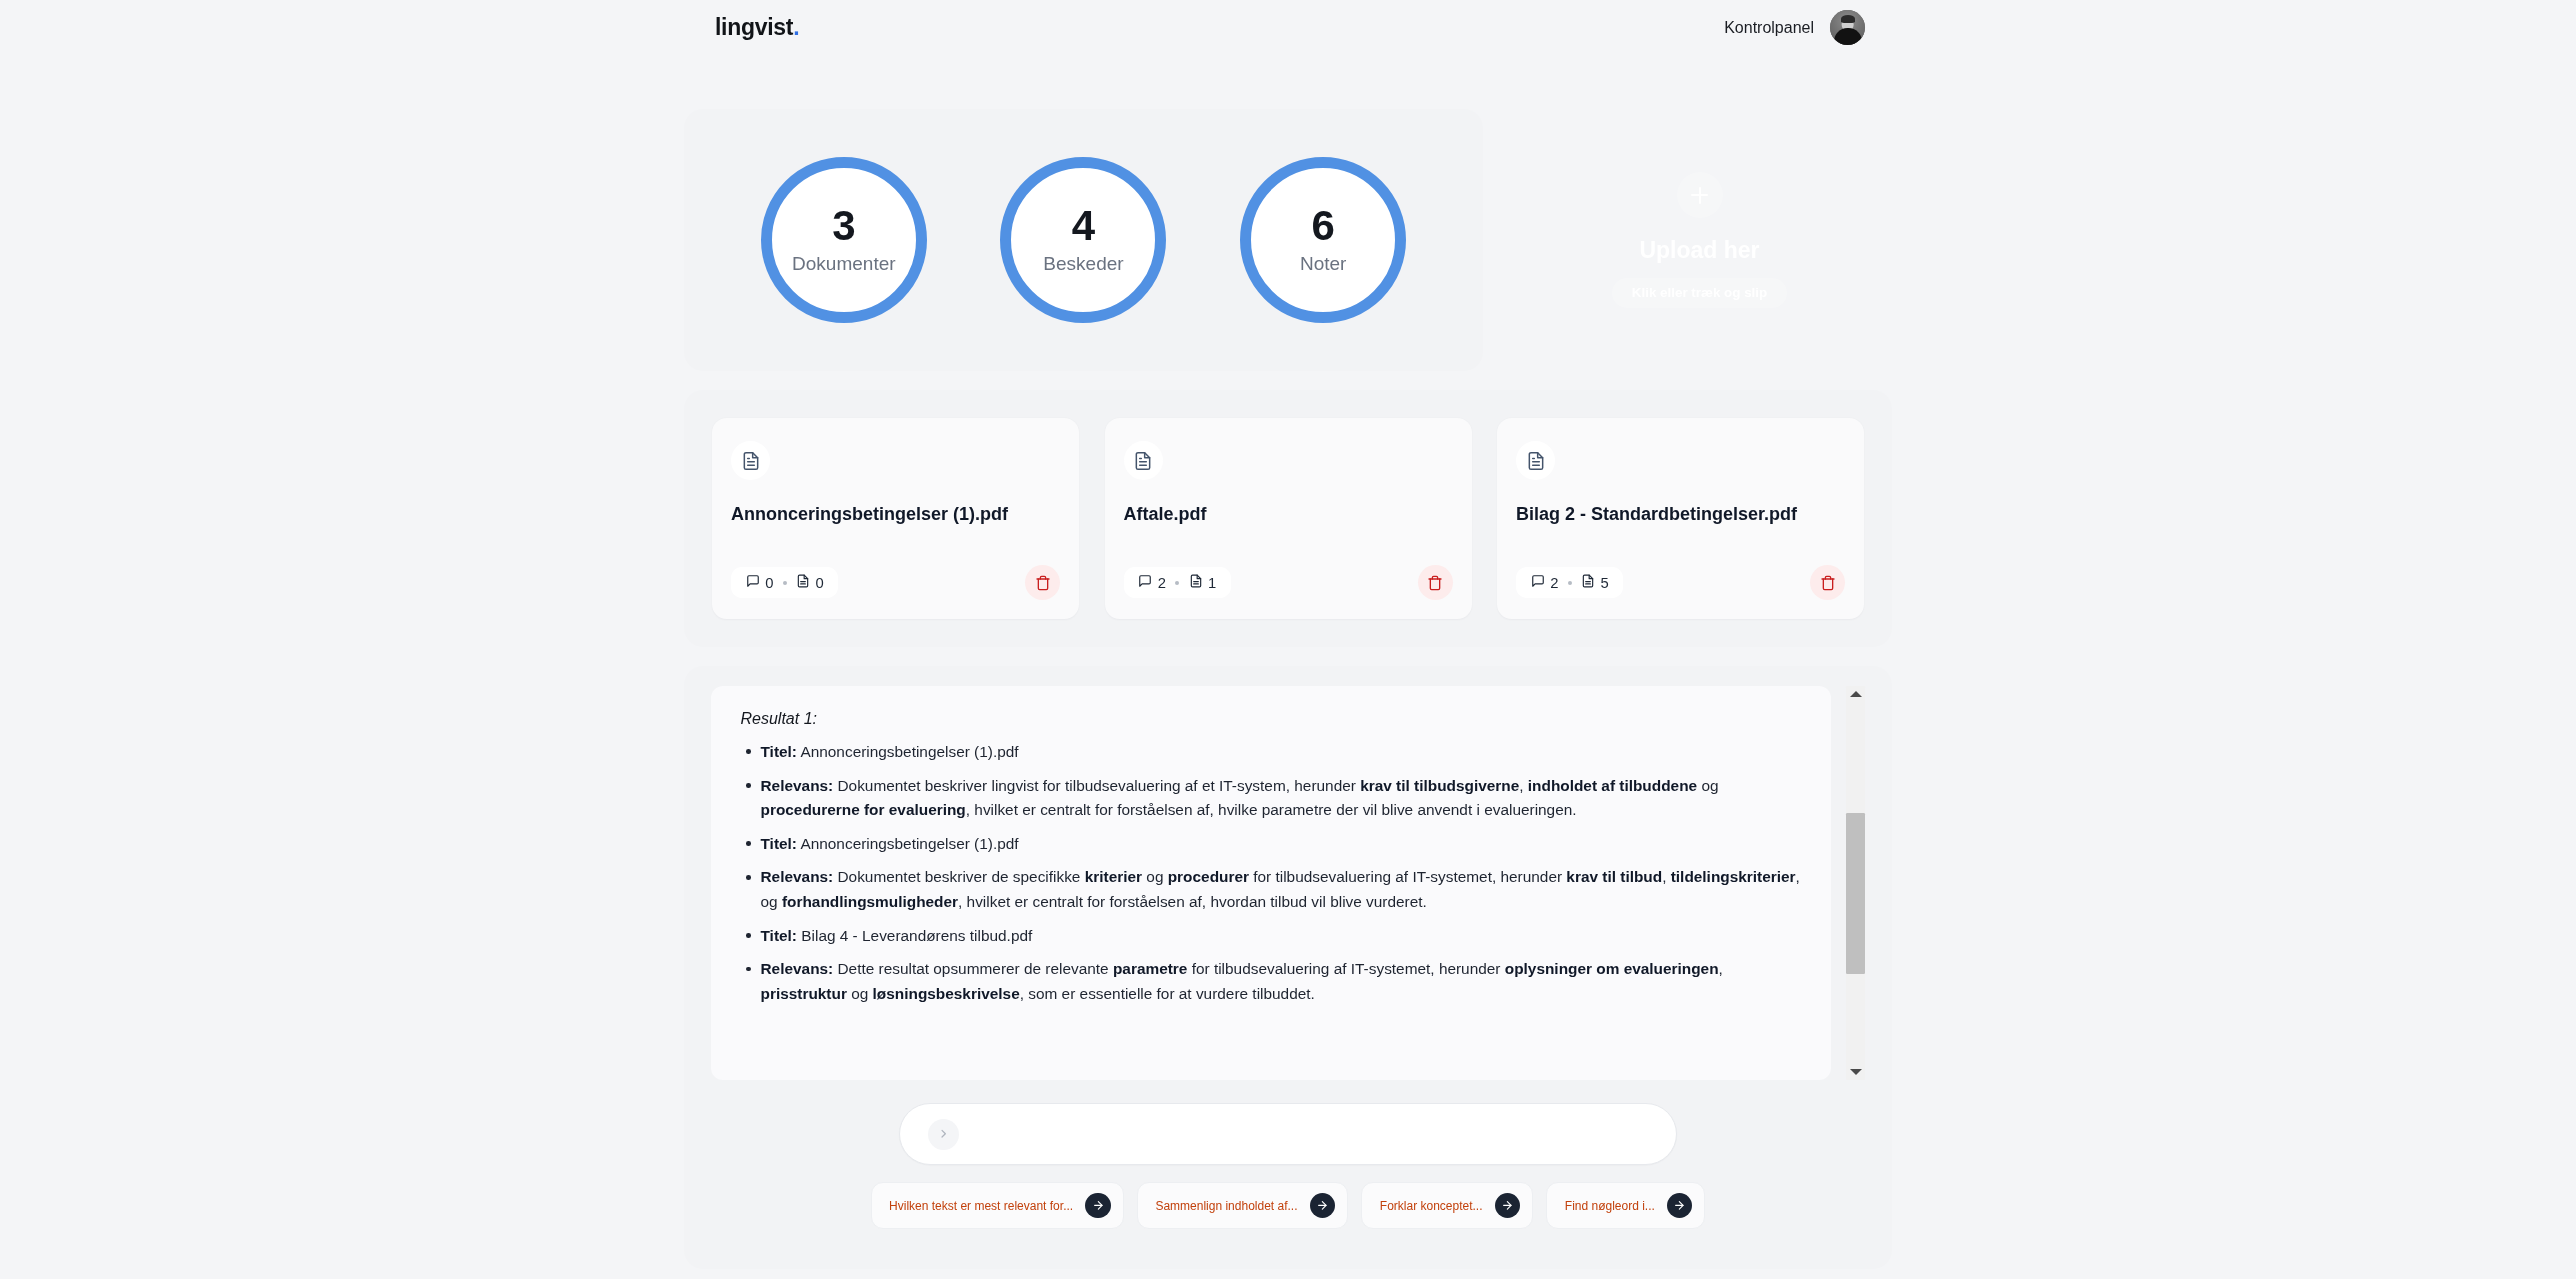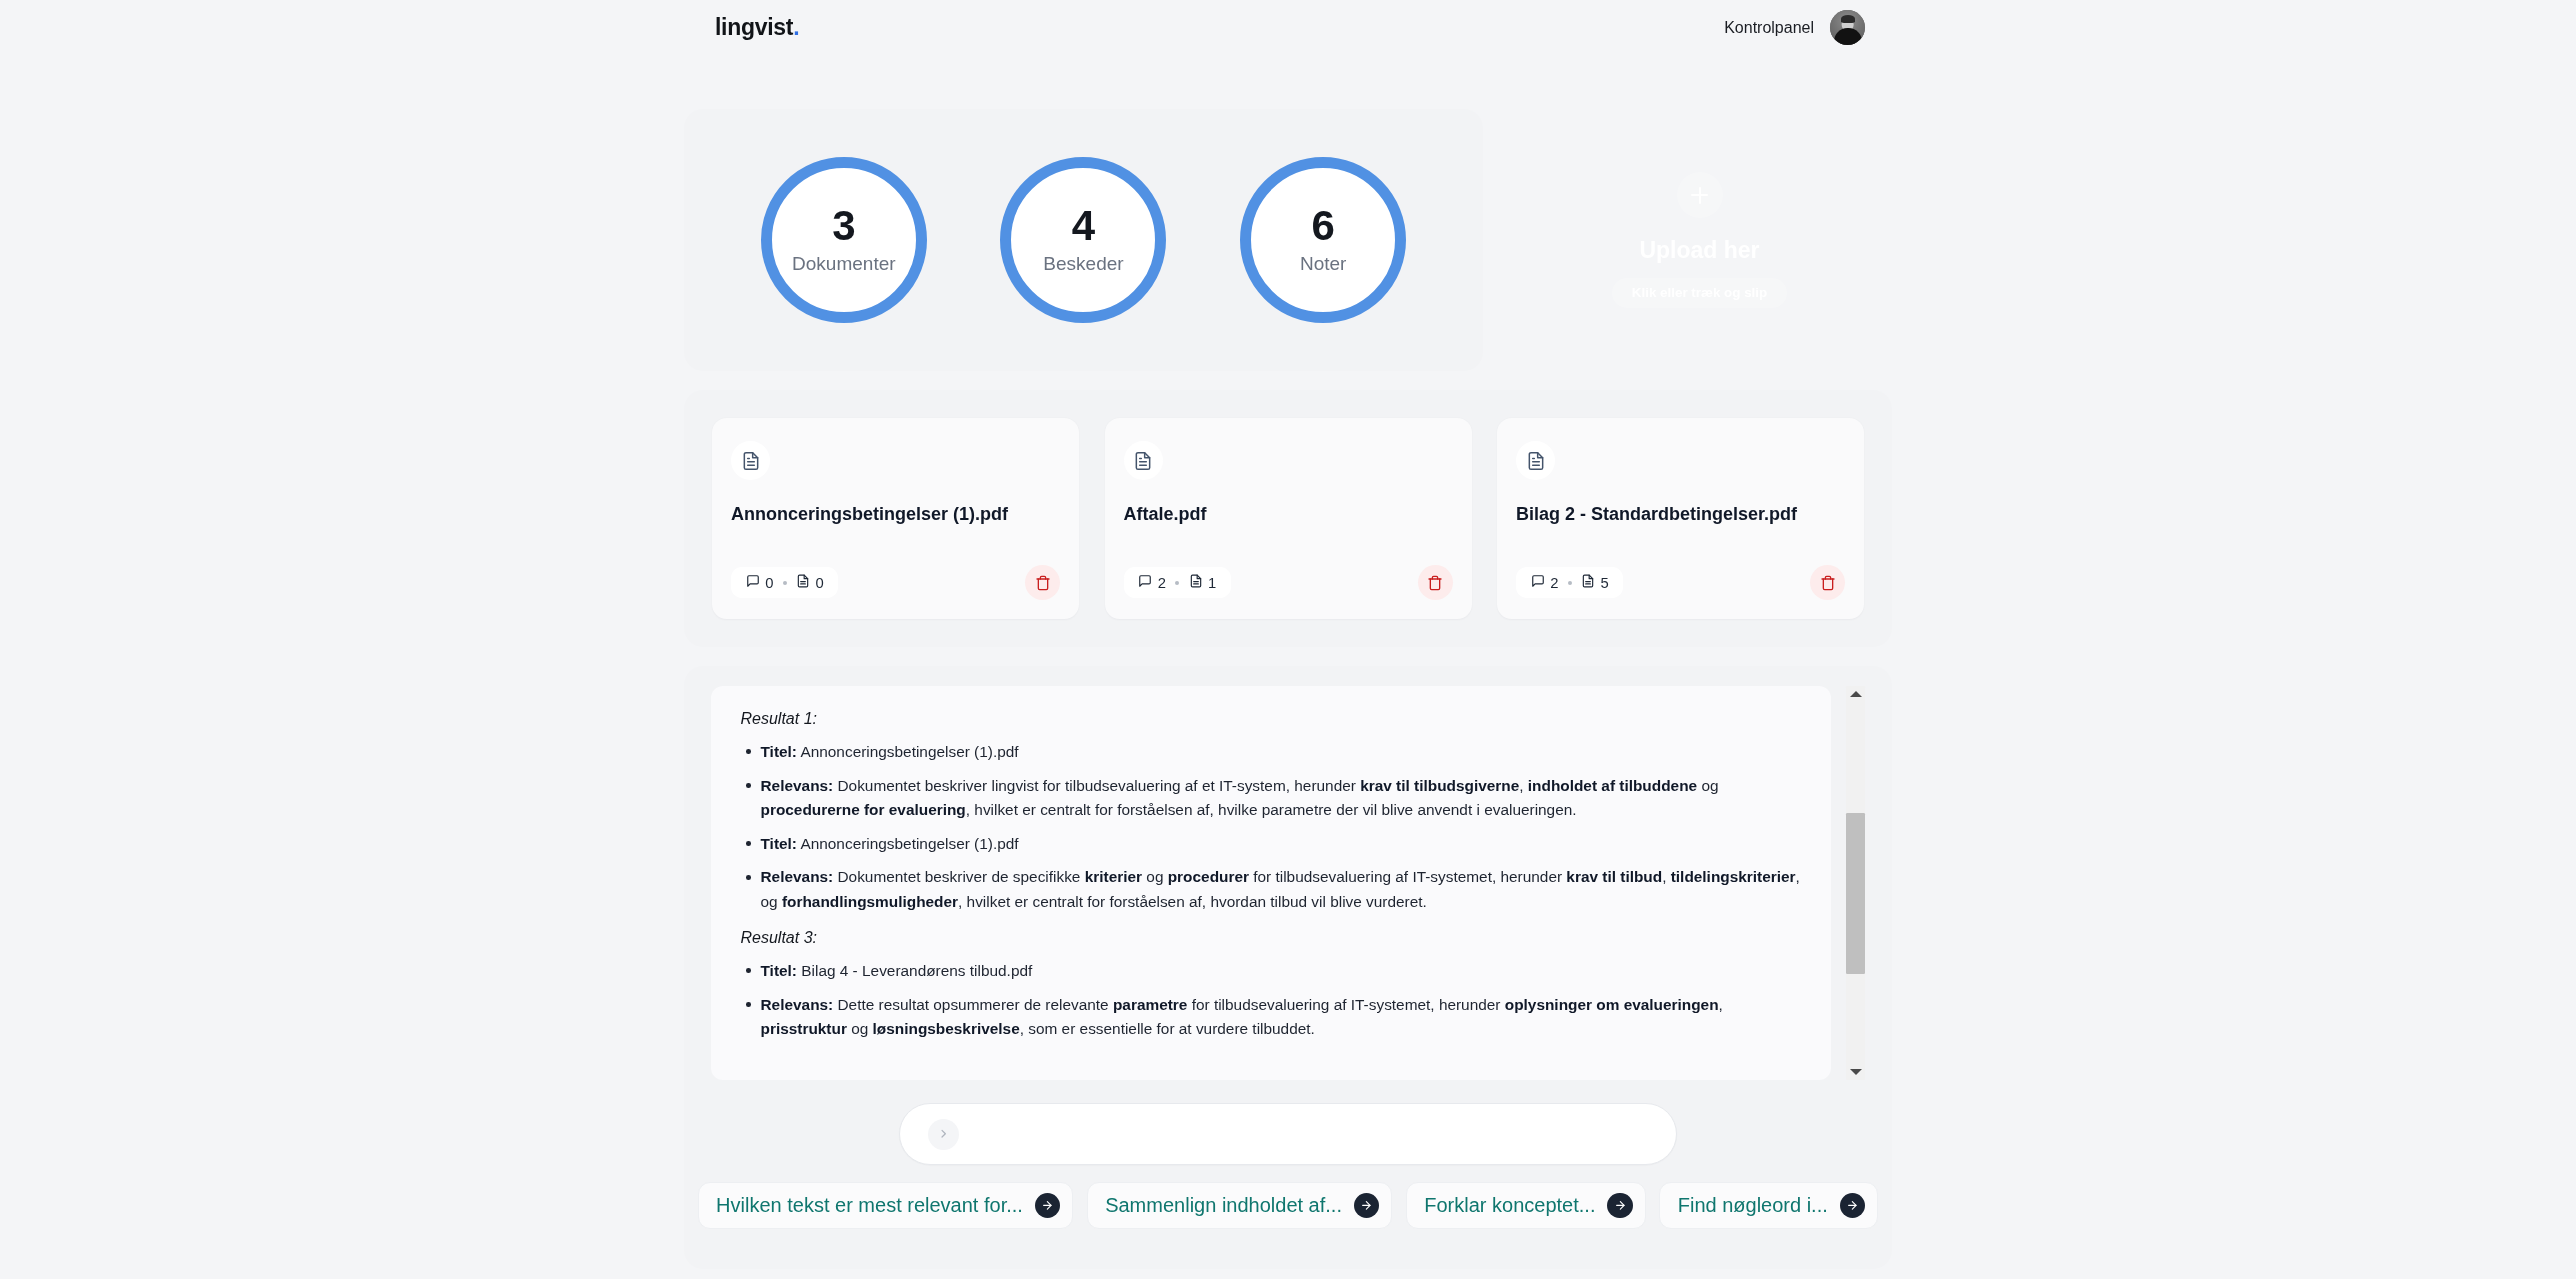--- a/index.html
+++ b/index.html
@@ -374,22 +374,22 @@
     justify-content: center;
   }
   .chip {
     background: #FBFBFC;
     border: 0.7px solid #EDEFF2;
     border-radius: 12px;
     padding: 9.4px 12px 9.4px 17.4px;
     display: flex;
     align-items: center;
     gap: 12px;
-    font-size: 20px;
-    color: #0f766e;
+    font-size: 12px;
+    color: #c2410c;
     cursor: pointer;
     white-space: nowrap;
   }
   .chip-arrow {
     width: 25.5px; height: 25.5px;
     border-radius: 50%;
     background: #1B2433;
     display: flex; align-items: center; justify-content: center;
     flex: 0 0 auto;
   }
@@ -579,21 +579,20 @@
       <div class="results-box" id="results-box">
           <p class="res-heading">Resultat 1:</p>
           <ul class="res-list">
             <li><b>Titel:</b><span> Annonceringsbetingelser (1).pdf</span></li>
             <li><b>Relevans:</b><span> Dokumentet beskriver lingvist for tilbudsevaluering af et IT-system, herunder </span><b>krav til tilbudsgiverne</b><span>, </span><b>indholdet af tilbuddene</b><span> og </span><b>procedurerne for evaluering</b><span>, hvilket er centralt for forståelsen af, hvilke parametre der vil blive anvendt i evalueringen.</span></li>
           </ul>
           <ul class="res-list">
             <li><b>Titel:</b><span> Annonceringsbetingelser (1).pdf</span></li>
             <li><b>Relevans:</b><span> Dokumentet beskriver de specifikke </span><b>kriterier</b><span> og </span><b>procedurer</b><span> for tilbudsevaluering af IT-systemet, herunder </span><b>krav til tilbud</b><span>, </span><b>tildelingskriterier</b><span>, og </span><b>forhandlingsmuligheder</b><span>, hvilket er centralt for forståelsen af, hvordan tilbud vil blive vurderet.</span></li>
           </ul>
-          <p class="res-heading spaced">Resultat 3:</p>
           <ul class="res-list">
             <li><b>Titel:</b><span> Bilag 4 - Leverandørens tilbud.pdf</span></li>
             <li><b>Relevans:</b><span> Dette resultat opsummerer de relevante </span><b>parametre</b><span> for tilbudsevaluering af IT-systemet, herunder </span><b>oplysninger om evalueringen</b><span>, </span><b>prisstruktur</b><span> og </span><b>løsningsbeskrivelse</b><span>, som er essentielle for at vurdere tilbuddet.</span></li>
           </ul>
         </div>
       <div class="results-scroll">
         <span class="sb-arrow up"></span>
         <span class="sb-thumb"></span>
         <span class="sb-arrow down"></span>
       </div>

